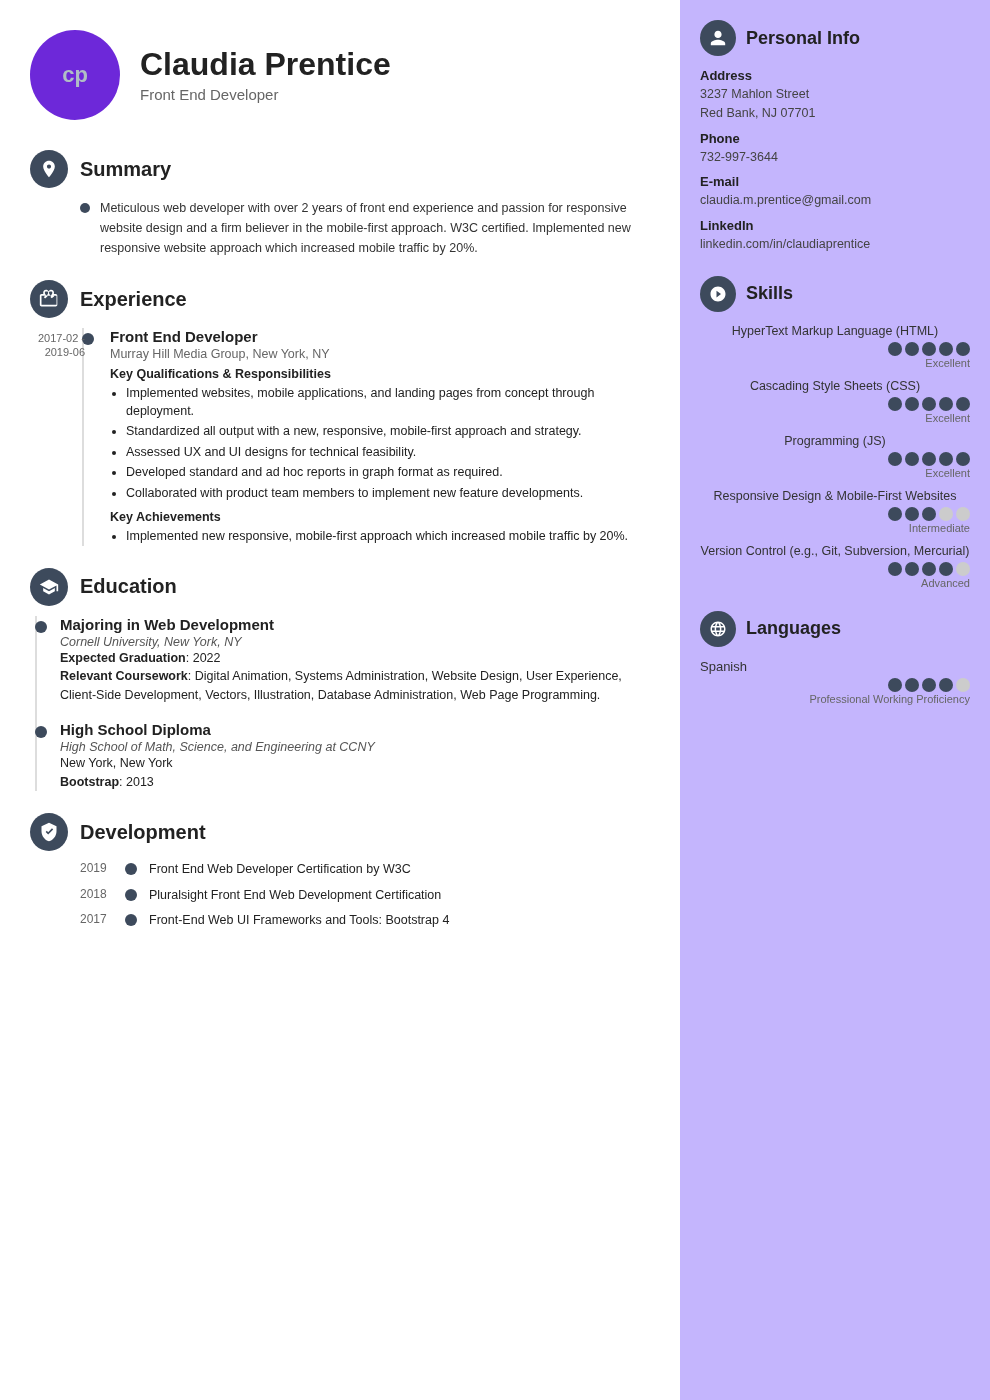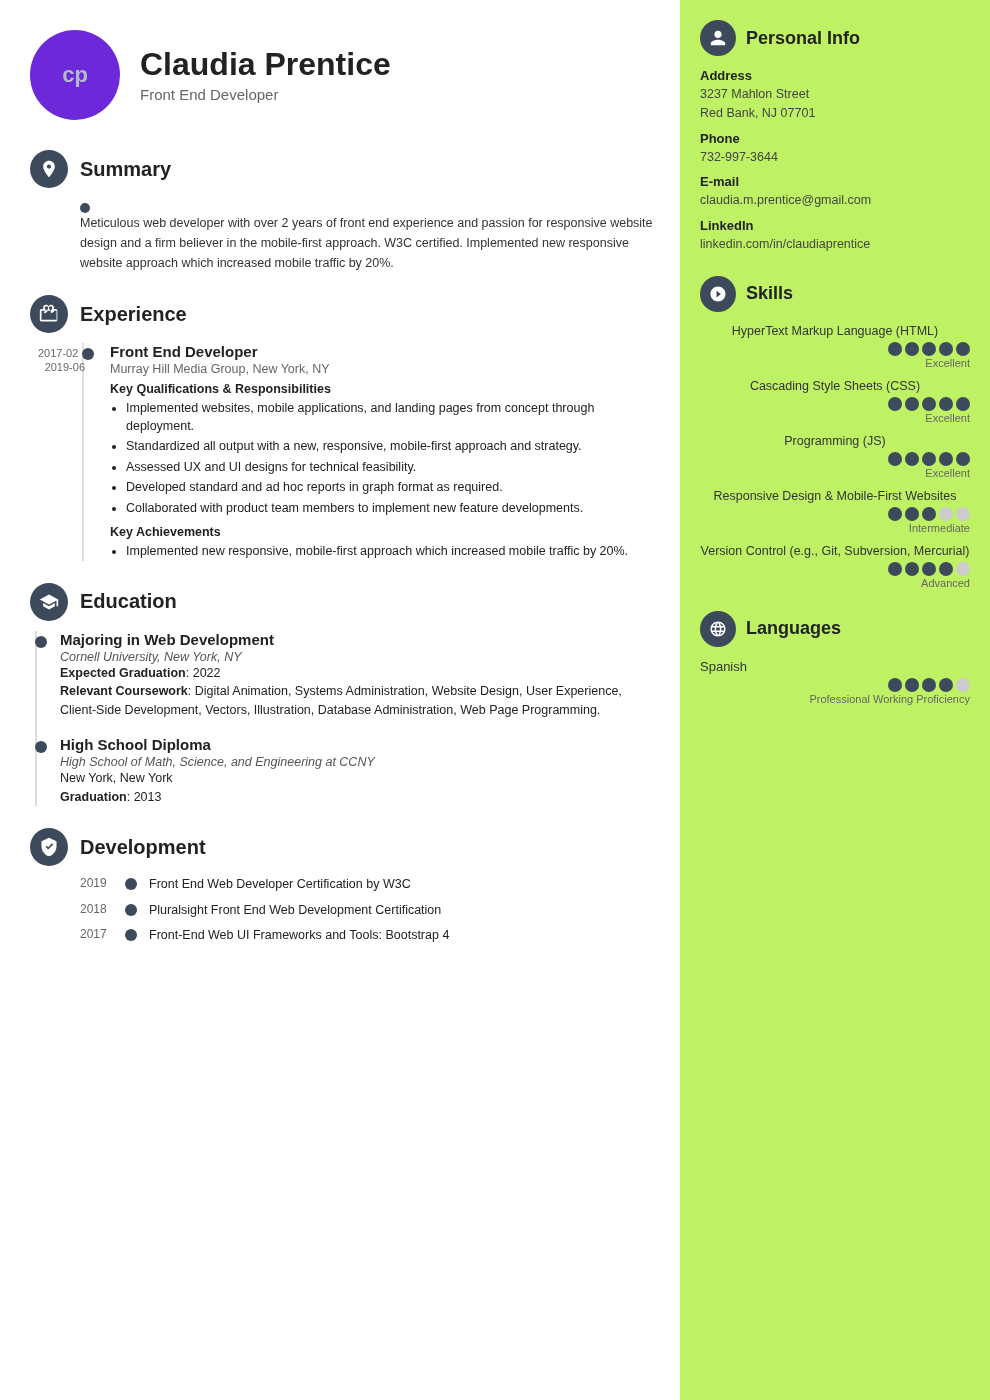--- a/index.html
+++ b/index.html
@@ -19,21 +19,21 @@
     
     .left-col {
       flex: 1;
       padding: 30px 20px 30px 30px;
       position: relative;
     }
     
     .right-col {
       width: 310px;
       padding: 20px 20px 30px 20px;
-      background: #bef264;
+      background: #c4b5fd;
     }
 
     
     .header {
       display: flex;
       align-items: center;
       margin-bottom: 30px;
     }
     .avatar-circle {
       width: 90px;
@@ -238,21 +238,20 @@
     .summary-content {
       padding-left: 0;
       font-size: 12.5px;
       line-height: 1.6;
       color: #333;
     }
     .summary-bullet {
       display: flex;
       align-items: flex-start;
       margin-bottom: 13px;
-      flex-direction: column;
     }
     .summary-dot {
       width: 10px;
       height: 10px;
       border-radius: 50%;
       background: #3d4a5c;
       flex-shrink: 0;
       margin-right: 10px;
       margin-top: 5px;
     }
@@ -418,21 +417,21 @@
             <strong>Relevant Coursework</strong>: <span>Digital Animation, Systems Administration, Website Design, User Experience, Client-Side Development, Vectors, Illustration, Database Administration, Web Page Programming.</span>
           </div>
         </div>
 
         <div class="edu-item-wrap">
           <div class="edu-dot"></div>
           <div class="edu-title">High School Diploma</div>
           <div class="edu-school">High School of Math, Science, and Engineering at CCNY</div>
           <div class="edu-detail">
             <span>New York, New York</span><br>
-            <strong>Graduation</strong>: <span>2013</span>
+            <strong>Bootstrap</strong>: <span>2013</span>
           </div>
         </div>
       </div>
     </div>
 
     <div class="section">
       <div class="section-header">
         <div class="section-icon">
           <svg width="20" height="20" viewBox="0 0 24 24">
               <path d="M12 1L3 5v6c0 5.55 3.84 10.74 9 12 5.16-1.26 9-6.45 9-12V5l-9-4zm-1 14l-3-3 1.41-1.41L11 12.17l4.59-4.58L17 9l-6 6z"></path>

